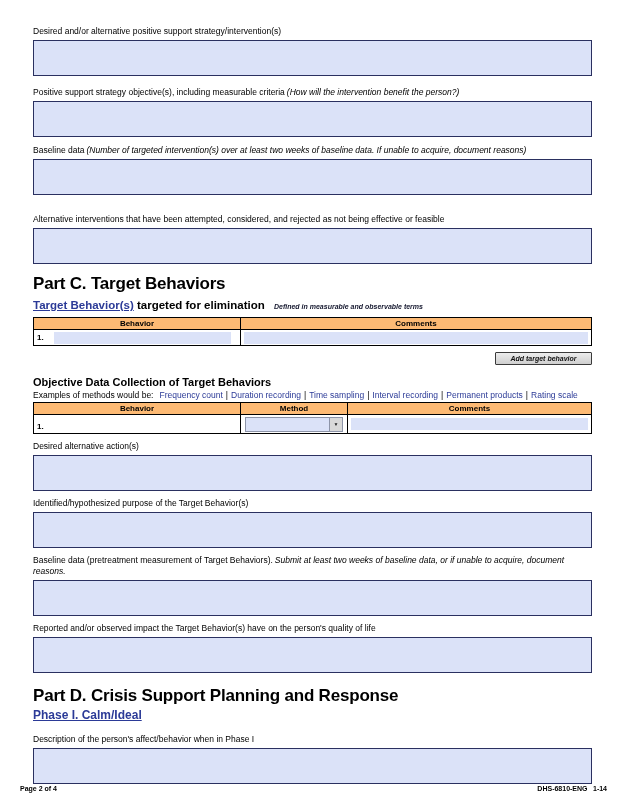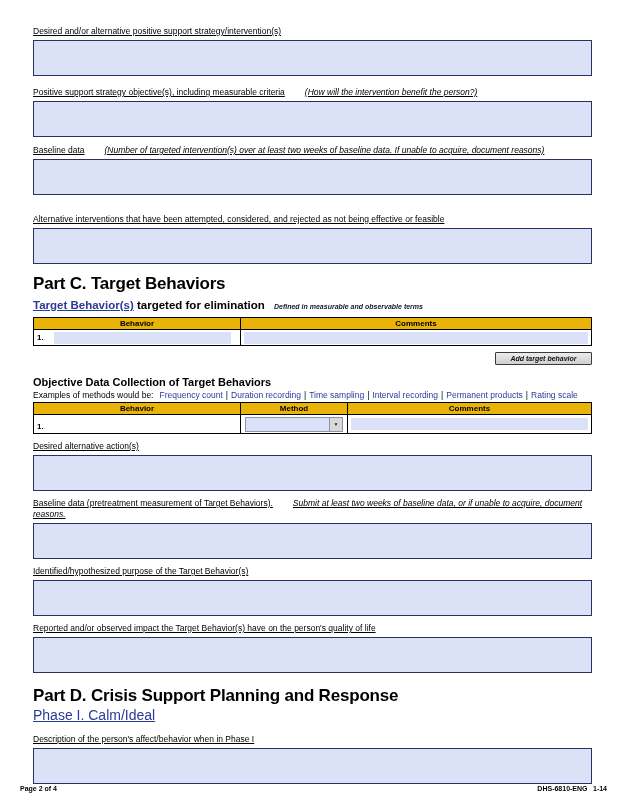--- a/index.html
+++ b/index.html
@@ -7,55 +7,55 @@
     width: 625px; height: 801px;
     background: #ffffff;
     font-family: "Liberation Sans", sans-serif;
     color: #000;
     overflow: hidden;
   }
   .page { position: relative; width: 625px; height: 801px; }
   .content { position: absolute; left: 33px; top: 20px; width: 559px; }
 
   
-  .fg { margin-top: 8px; text-decoration: underline; }
+  .fg { margin-top: 8px; }
   .lbl { font-size: 8.5px; line-height: 11px; color: #000; }
-  .lbl .it { font-style: italic; margin-left: 20px; }
+  .lbl .it { font-style: italic; margin-left: 2px; }
   .fbox {
     margin-top: 3px;
     height: 34px;
     background: #dbe2f8;
     border: 1px solid #2a3060;
   }
 
   
   .h1 { font-size: 17px; font-weight: bold; line-height: 20px; letter-spacing: -0.2px; }
   .h1.partc { margin-top: 10px; }
   .h1.partd { margin-top: 13px; }
   .tbline { margin-top: 4px; font-size: 11.5px; font-weight: bold; line-height: 14px; }
   .tbline .note { font-size: 7px; font-style: italic; font-weight: bold; margin-left: 6px; color: #14172e; }
   .linkblue { color: #2b3a97; text-decoration: underline; cursor: pointer; }
   .subhead { font-size: 11px; font-weight: bold; line-height: 12px; margin-top: 16px; }
-  .phase { margin-top: 3px; font-size: 14px; font-weight: normal; line-height: 13px; }
+  .phase { margin-top: 3px; font-size: 12px; font-weight: bold; line-height: 13px; }
 
   
   .examples { margin-top: 2px; font-size: 8.5px; line-height: 10px; }
   .examples .prefix { margin-right: 6px; }
   .exlink { color: #2b3a97; cursor: pointer; }
   .exsep { margin: 0 3px; color: #000; }
 
   
   table.tbl {
     margin-top: 3px;
     border-collapse: collapse;
     width: 559px;
     table-layout: fixed;
   }
   table.tbl th {
-    background: #eab308;
+    background: #fdba74;
     border: 1px solid #000;
     font-size: 8px; font-weight: bold;
     height: 11px; padding: 0; text-align: center;
   }
   table.tbl td {
     border: 1px solid #000;
     height: 15px;
     padding: 0 3px;
     vertical-align: middle;
   }
@@ -206,26 +206,26 @@
       </tr>
     </tbody>
       </table>
 
     <div class="fg" style="margin-top:7px">
       <div class="lbl"><span>Desired alternative action(s)</span></div>
       <div class="fbox"></div>
     </div>
 
     <div class="fg" style="margin-top:7px">
+      <div class="lbl"><span>Identified/hypothesized purpose of the Target Behavior(s)</span></div>
+      <div class="fbox"></div>
+    </div>
+
+    <div class="fg" style="margin-top:7px">
       <div class="lbl"><span>Baseline data (pretreatment measurement of Target Behaviors).</span><span class="it">Submit at least two weeks of baseline data, or if unable to acquire, document reasons.</span></div>
-      <div class="fbox"></div>
-    </div>
-
-    <div class="fg" style="margin-top:7px">
-      <div class="lbl"><span>Identified/hypothesized purpose of the Target Behavior(s)</span></div>
       <div class="fbox"></div>
     </div>
 
     <div class="fg" style="margin-top:7px">
       <div class="lbl"><span>Reported and/or observed impact the Target Behavior(s) have on the person's quality of life</span></div>
       <div class="fbox"></div>
     </div>
 
     <div class="h1 partd">Part D. Crisis Support Planning and Response</div>
     <div class="phase">

